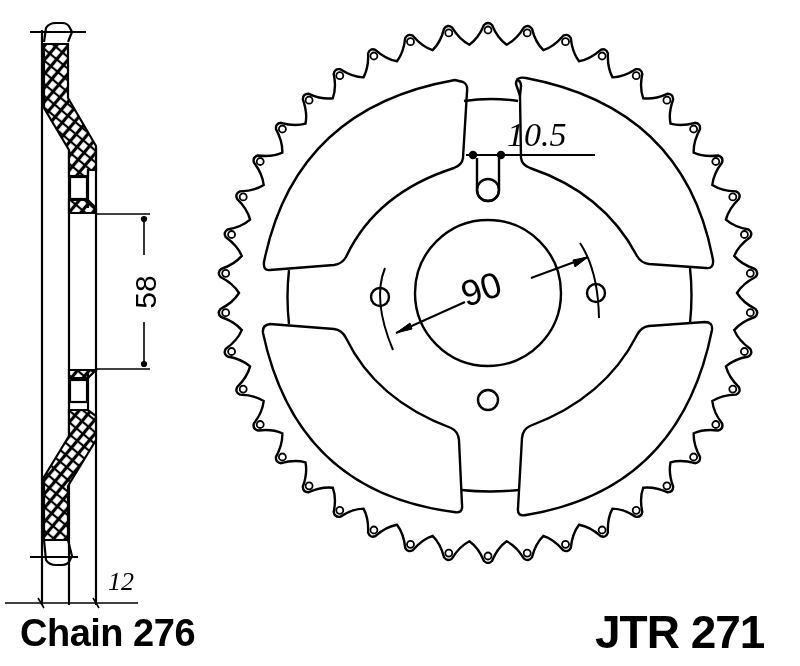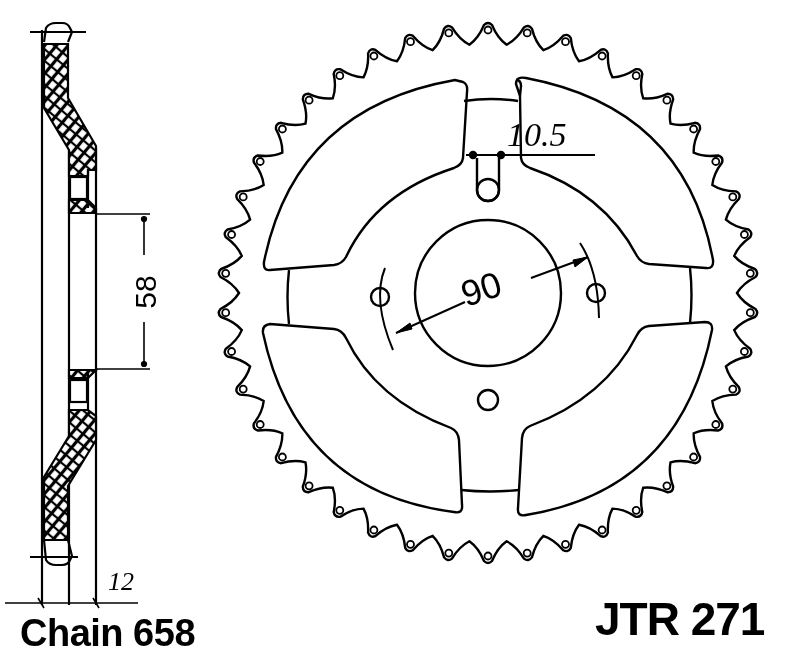--- a/index.html
+++ b/index.html
@@ -6,21 +6,21 @@
     body { width: 800px; height: 666px; position: relative; overflow: hidden; }
     #drawing { position: absolute; left: 0; top: 0; width: 800px; height: 666px; }
     .label-bold {
       position: absolute;
       font-family: "Liberation Sans", sans-serif;
       font-weight: bold;
       color: #000;
       white-space: nowrap;
     }
     #chain-label { left: 20px; top: 612px; font-size: 38px; letter-spacing: -0.5px; }
-    #part-label { left: 595px; top: 592px; font-size: 46px; letter-spacing: -1px; }
+    #part-label { left: 595px; top: 605px; font-size: 46px; letter-spacing: -1px; }
     svg text { font-family: "Liberation Serif", serif; fill: #000; }
     .dimtxt { font-family: "Liberation Sans", sans-serif; }
   </style>
 </head>
 <body>
 
 <svg id="drawing" viewBox="0 0 800 666" xmlns="http://www.w3.org/2000/svg">
 
   <g stroke="#000" fill="none" stroke-width="2.2">
     <defs>
@@ -143,14 +143,14 @@
     <line x1="396" y1="333" x2="465" y2="302" stroke-width="2"></line>
     <line x1="531" y1="278" x2="588" y2="257" stroke-width="2"></line>
     <polygon points="396,333 410,323 412,329" fill="#000" stroke-width="1"></polygon>
     <polygon points="588,257 573,260 575,267" fill="#000" stroke-width="1"></polygon>
   </g>
 
   <text x="507" y="146" font-size="34" font-style="italic">10.5</text>
   <text class="dimtxt" x="0" y="0" font-size="36" transform="translate(466 307) rotate(-18)">90</text>
 </svg>
 
-<div id="chain-label" class="label-bold">Chain 658</div>
+<div id="chain-label" class="label-bold">Chain 276</div>
 <div id="part-label" class="label-bold">JTR 271</div>
 
 </body></html>

